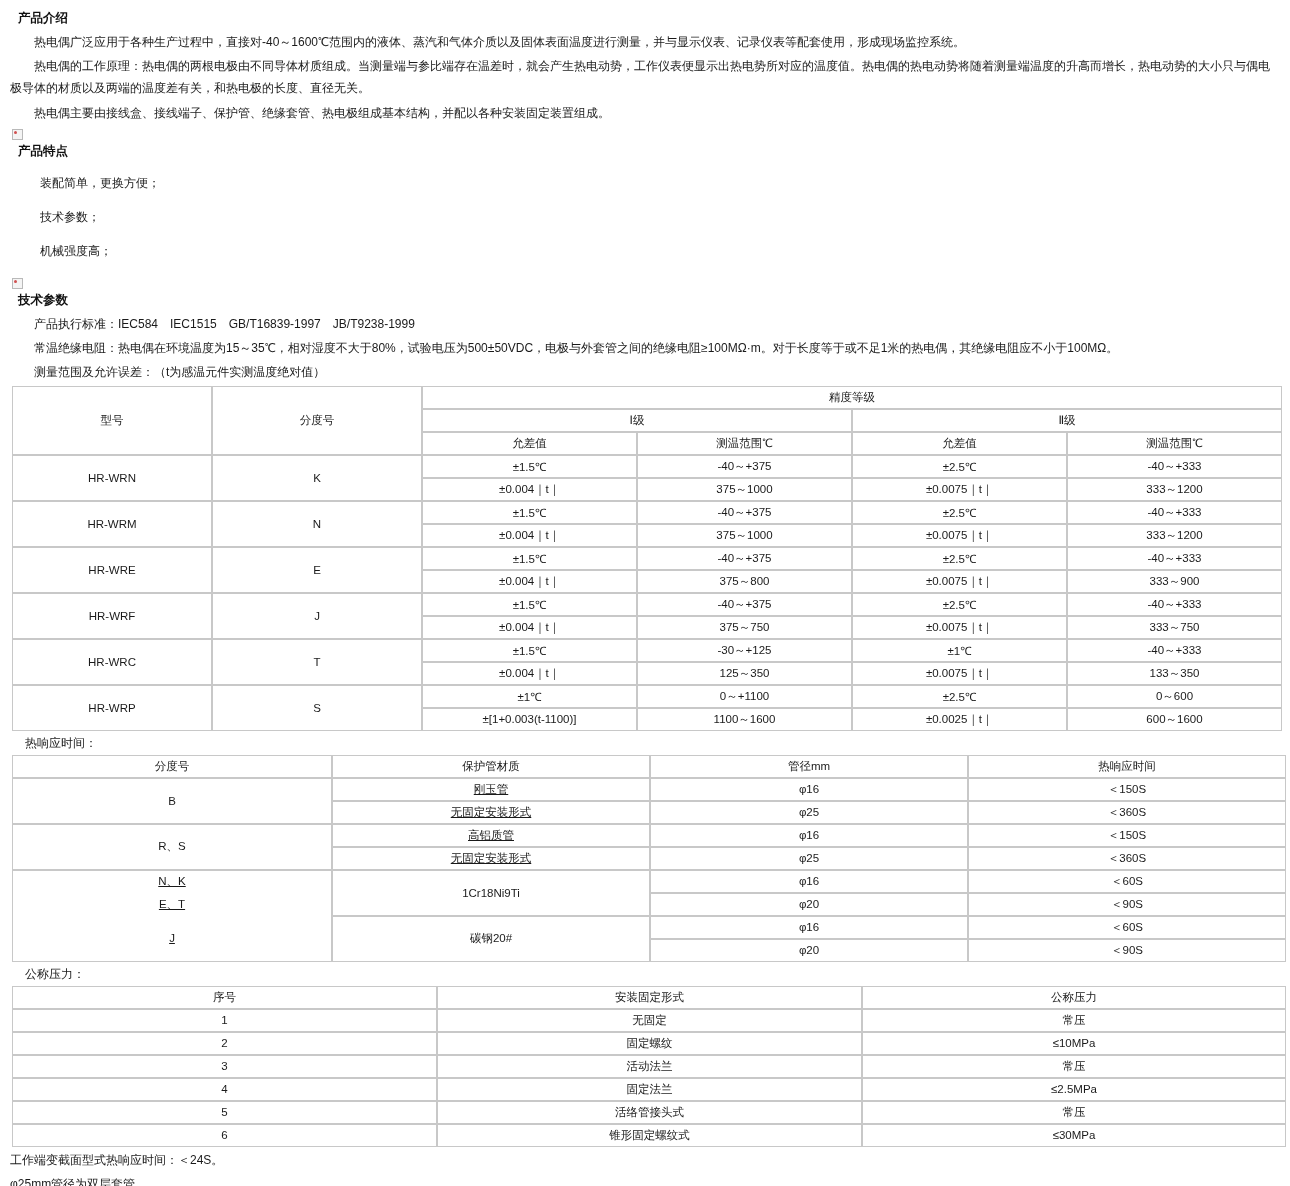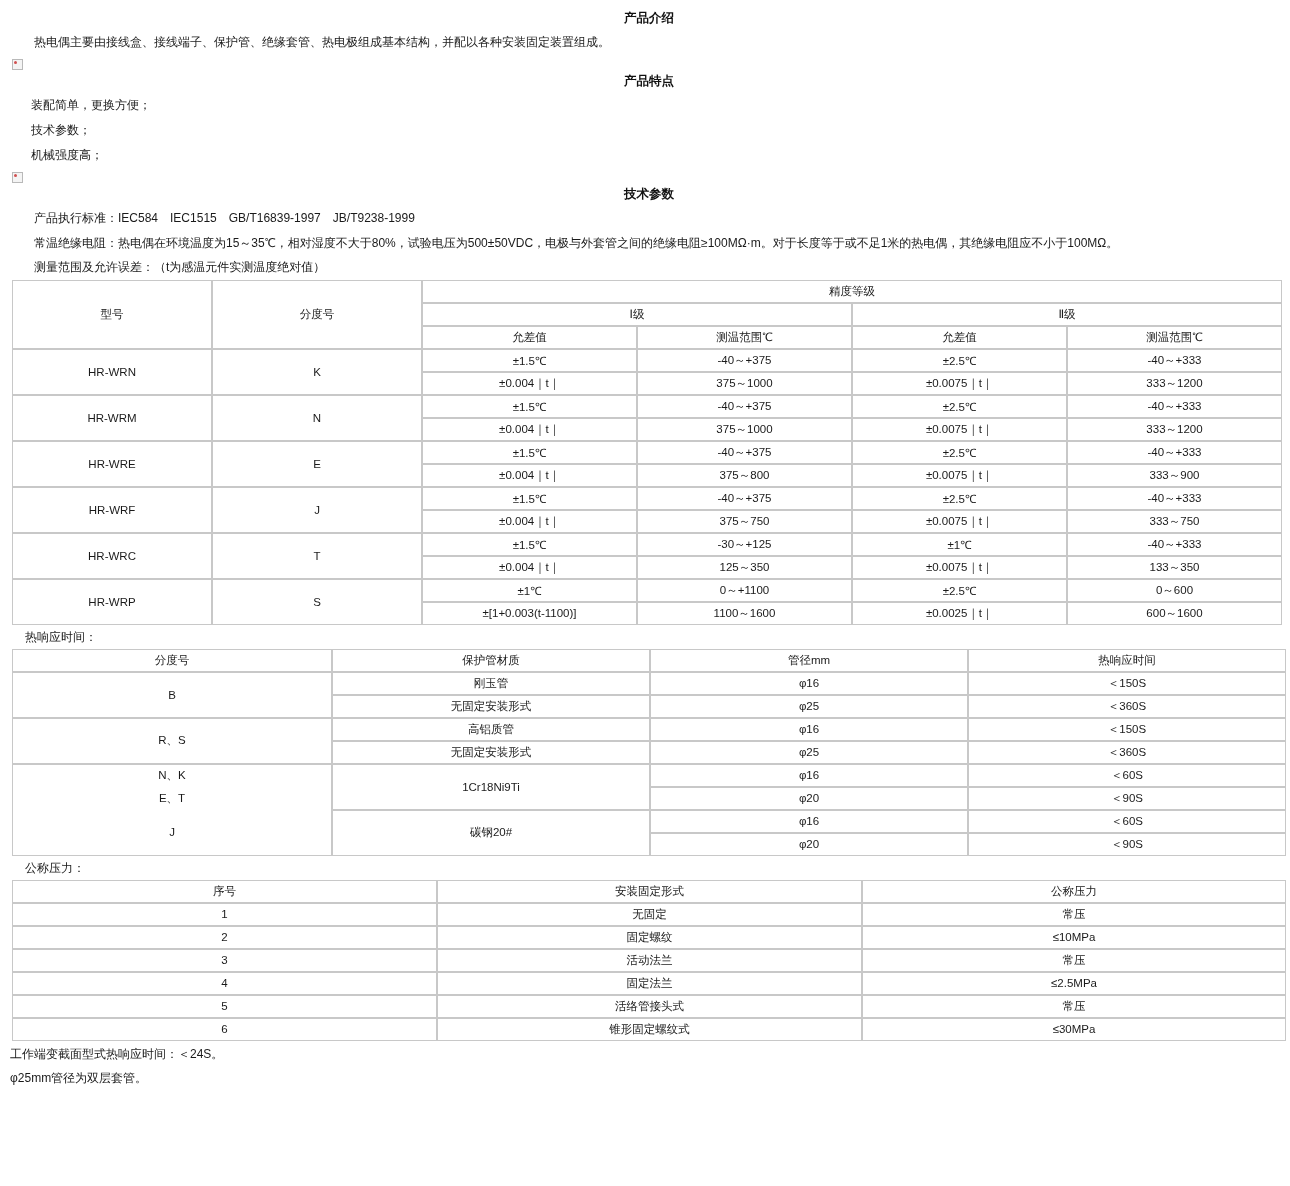--- a/index.html
+++ b/index.html
@@ -18,34 +18,33 @@
   .page {
     width: 1290px;
     padding: 8px 10px 6px 10px;
     box-sizing: border-box;
   }
   .sec-title {
     font-weight: bold;
     font-size: 12.5px;
     color: #111;
     margin: 2px 0 4px 8px;
-    text-align: center;
   }
   .para {
     font-size: 12px;
     line-height: 1.85;
     margin: 0 0 2px 0;
     text-indent: 2em;
     color: #1a1a1a;
   }
   .para.noindent { text-indent: 0; }
   .feat {
     font-size: 12px;
     line-height: 1.85;
-    margin: 3px;
+    margin: 12px;
     padding-left: 18px;
     color: #1a1a1a;
   }
   .brokenimg {
     display: inline-block;
     width: 9px;
     height: 9px;
     border: 1px solid #b9b9b9;
     background: #f4f4f4;
     position: relative;
@@ -75,29 +74,31 @@
     border: 1px solid #c8c8c8;
     padding: 3px 4px;
     font-size: 11.5px;
     font-weight: normal;
     text-align: center;
     vertical-align: middle;
     color: #1a1a1a;
     height: 15px;
     background: #fff;
   }
-  td.left { text-align: left; padding-left: 8px; }
+  td.left { text-align: left; padding-left: 8px; text-decoration: underline; }
   .tbl-wrap { padding: 0 2px; }
 </style>
 </head>
 <body>
 
 <div class="page">
 
   <h3 class="sec-title">产品介绍</h3>
+  <p class="para">热电偶广泛应用于各种生产过程中，直接对-40～1600℃范围内的液体、蒸汽和气体介质以及固体表面温度进行测量，并与显示仪表、记录仪表等配套使用，形成现场监控系统。</p>
+  <p class="para">热电偶的工作原理：热电偶的两根电极由不同导体材质组成。当测量端与参比端存在温差时，就会产生热电动势，工作仪表便显示出热电势所对应的温度值。热电偶的热电动势将随着测量端温度的升高而增长，热电动势的大小只与偶电极导体的材质以及两端的温度差有关，和热电极的长度、直径无关。</p>
   <p class="para">热电偶主要由接线盒、接线端子、保护管、绝缘套管、热电极组成基本结构，并配以各种安装固定装置组成。</p>
 
   <div class="brokenimg"></div>
 
   <h3 class="sec-title">产品特点</h3>
   <p class="feat">装配简单，更换方便；</p>
   <p class="feat">技术参数；</p>
   <p class="feat">机械强度高；</p>
 
   <div class="brokenimg"></div>

